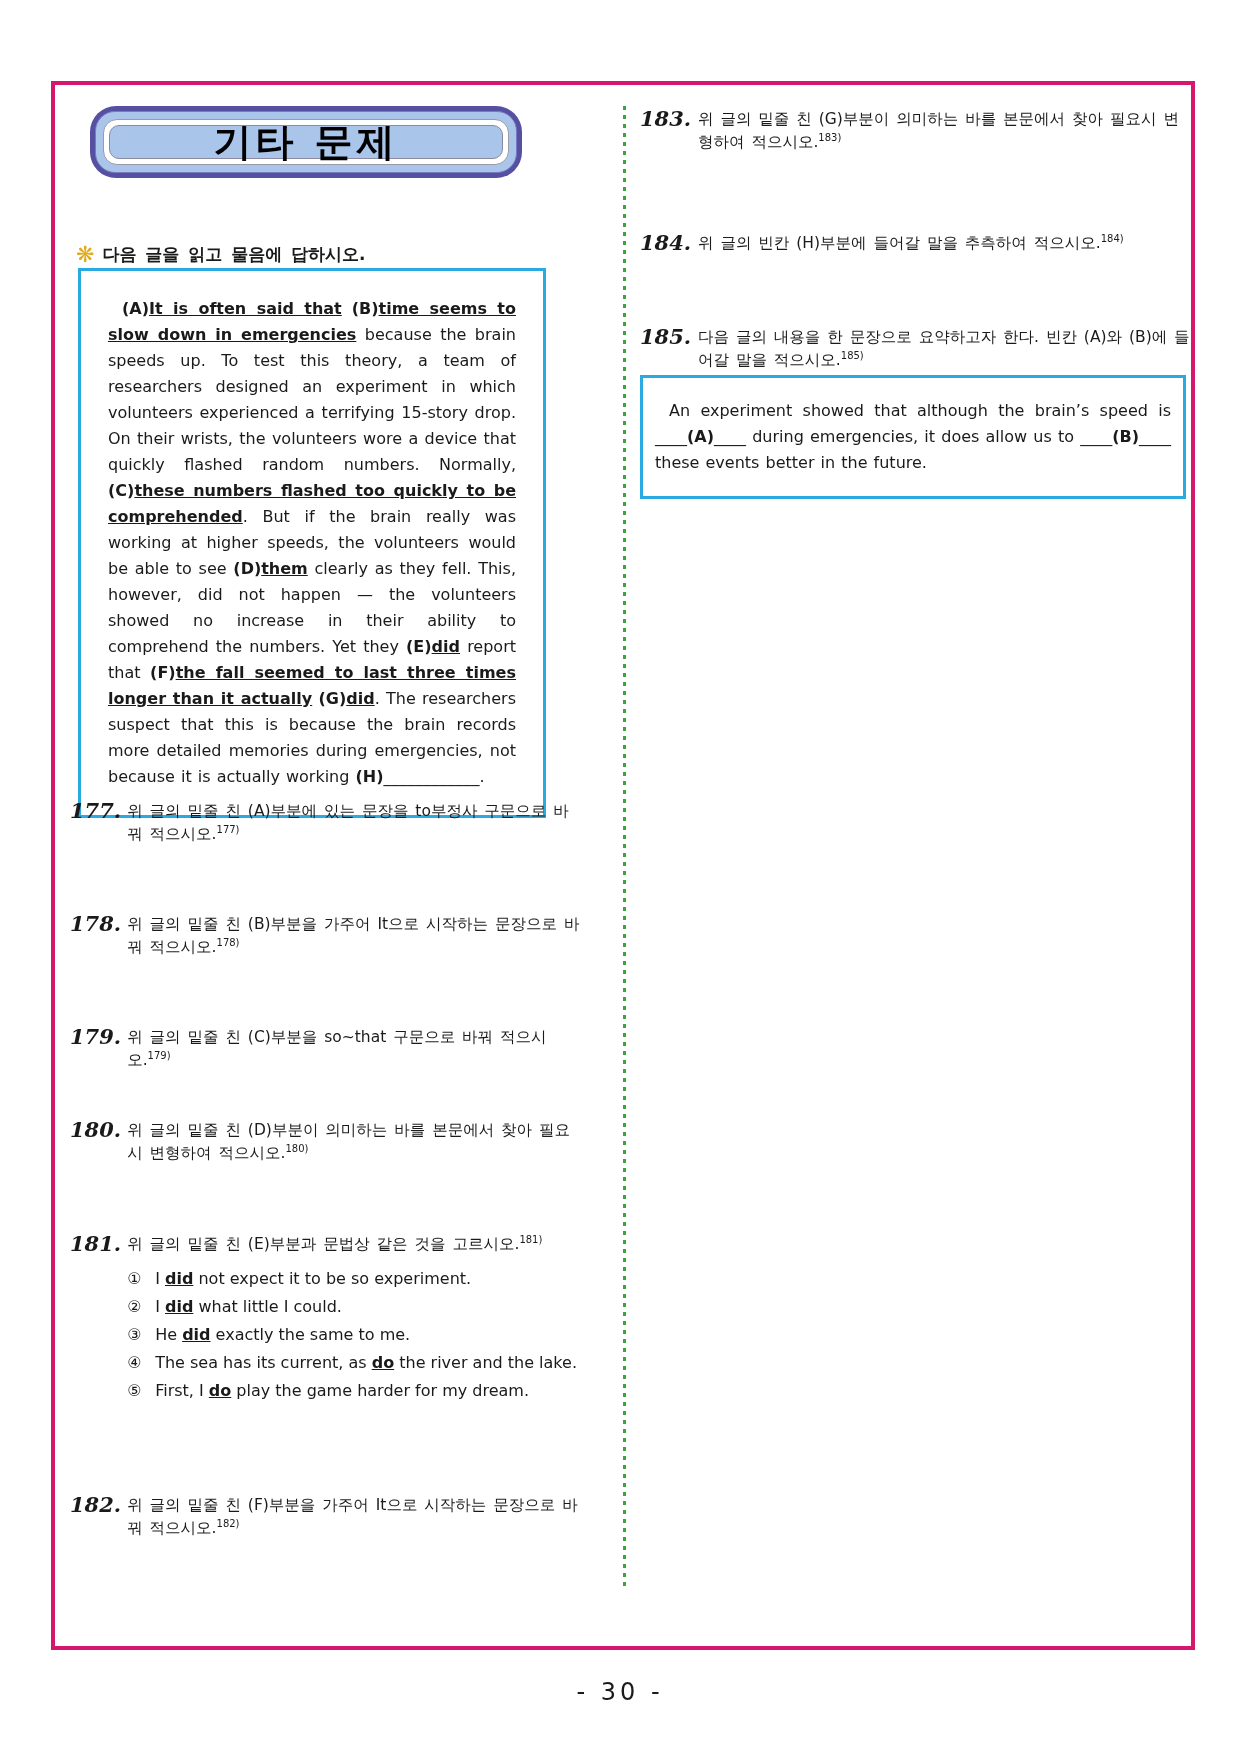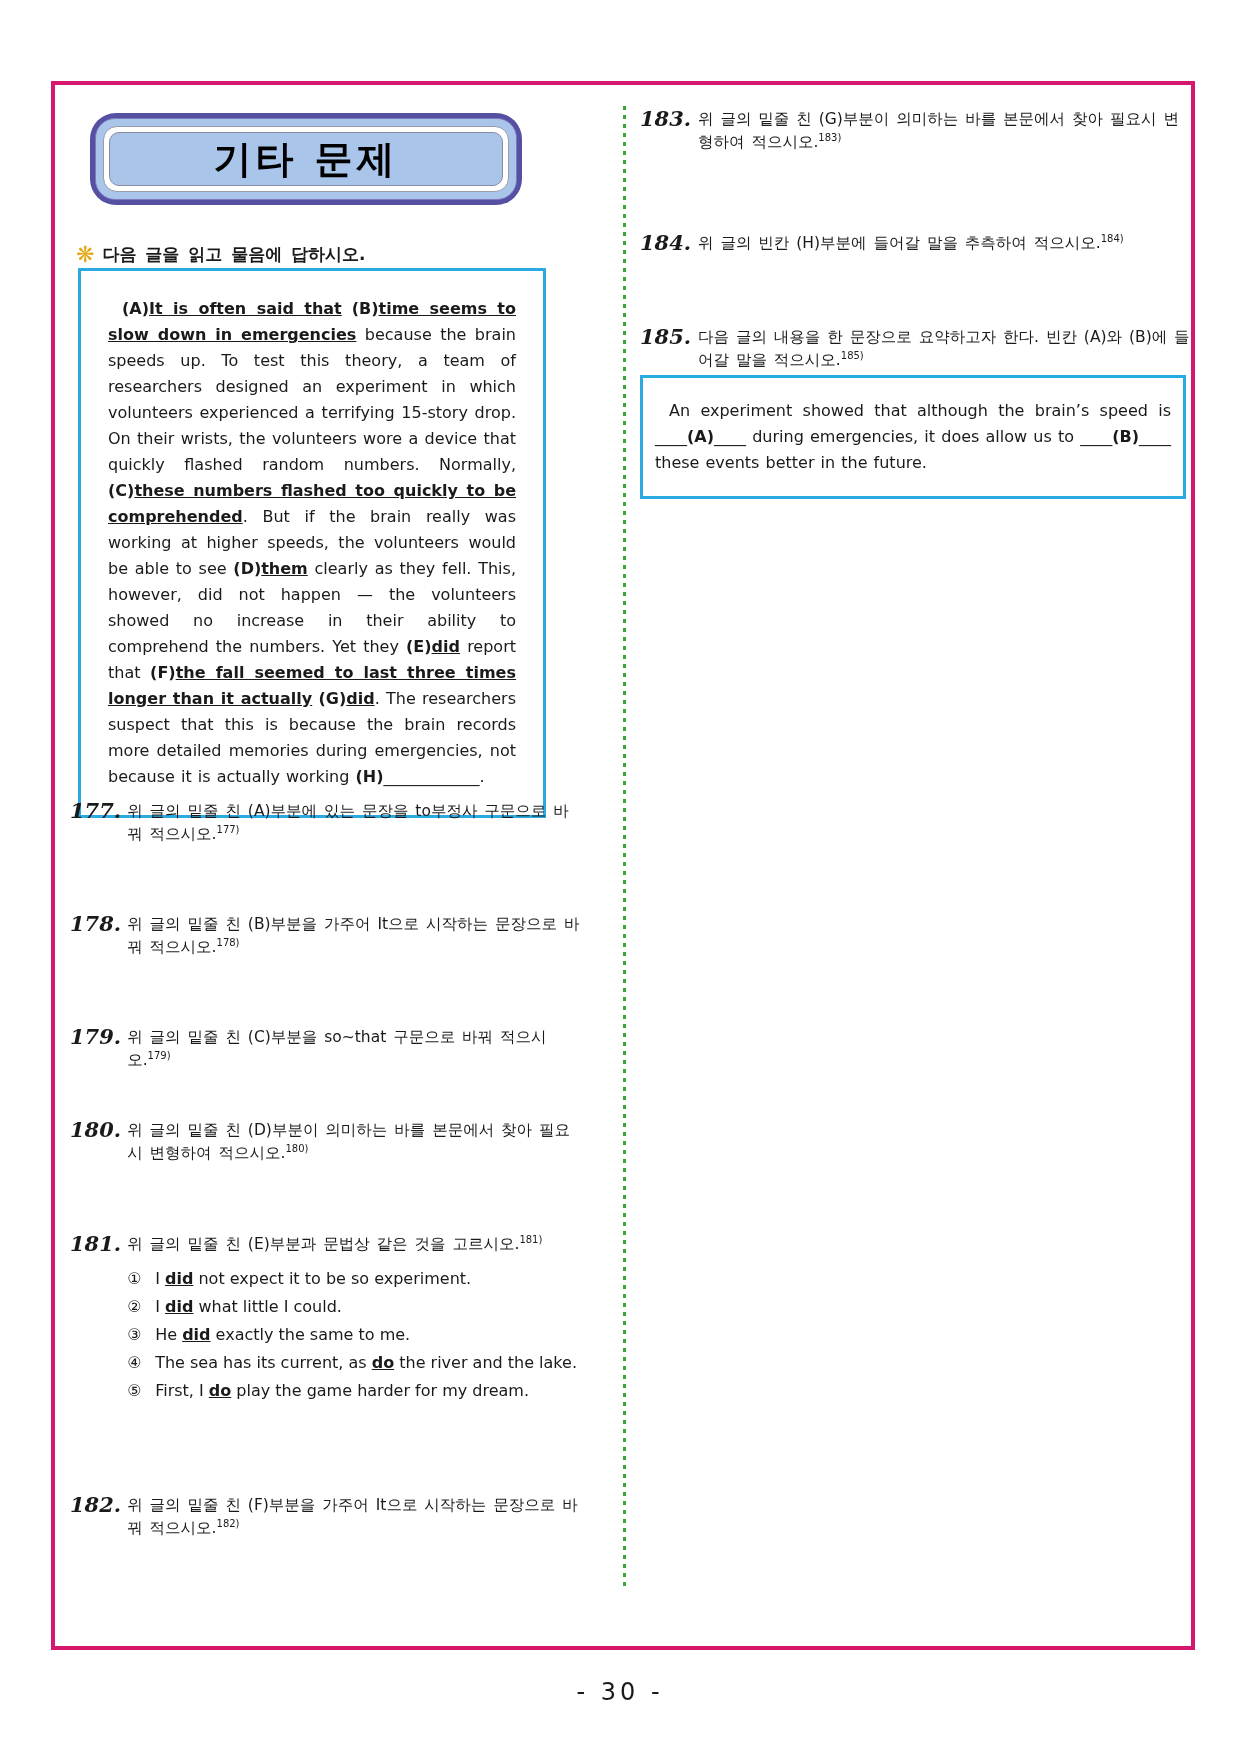--- a/index.html
+++ b/index.html
@@ -3,21 +3,21 @@
 <meta charset="utf-8">
 <style>
   html,body{margin:0;padding:0;background:#ffffff;}
   body{width:1240px;height:1753px;font-family:"DejaVu Sans","Liberation Sans",sans-serif;color:#1a1a1a;}
   #page{position:relative;width:1240px;height:1753px;overflow:hidden;background:#fff;}
 
   .page-border{position:absolute;left:51px;top:81px;width:1144px;height:1569px;
     border:4px solid var(--c-page_border,#d5186e);box-sizing:border-box;}
 
   
-  .tf1{position:absolute;left:90px;top:113px;width:432px;height:92px;box-sizing:border-box;
+  .tf1{position:absolute;left:90px;top:106px;width:432px;height:72px;box-sizing:border-box;
     background:var(--c-frame_dark,#5550a2);border-radius:26px;padding:5px;}
   .tf2{width:100%;height:100%;box-sizing:border-box;background:var(--c-frame_light,#a9c5ea);
     border-radius:20px;padding:7px;border:1px solid #7d79c0;}
   .tf3{width:100%;height:100%;box-sizing:border-box;background:#ffffff;border-radius:14px;
     padding:5px;border:1px solid #9a9aa8;}
   .tf4{width:100%;height:100%;box-sizing:border-box;background:var(--c-frame_light,#a9c5ea);
     border-radius:10px;border:1px solid #8a8aa0;display:flex;align-items:center;justify-content:center;}
   .section-title{font-size:38px;font-weight:bold;letter-spacing:4px;color:#000;}
 
   .instruction{position:absolute;left:76px;top:243px;display:flex;align-items:center;gap:8px;}

